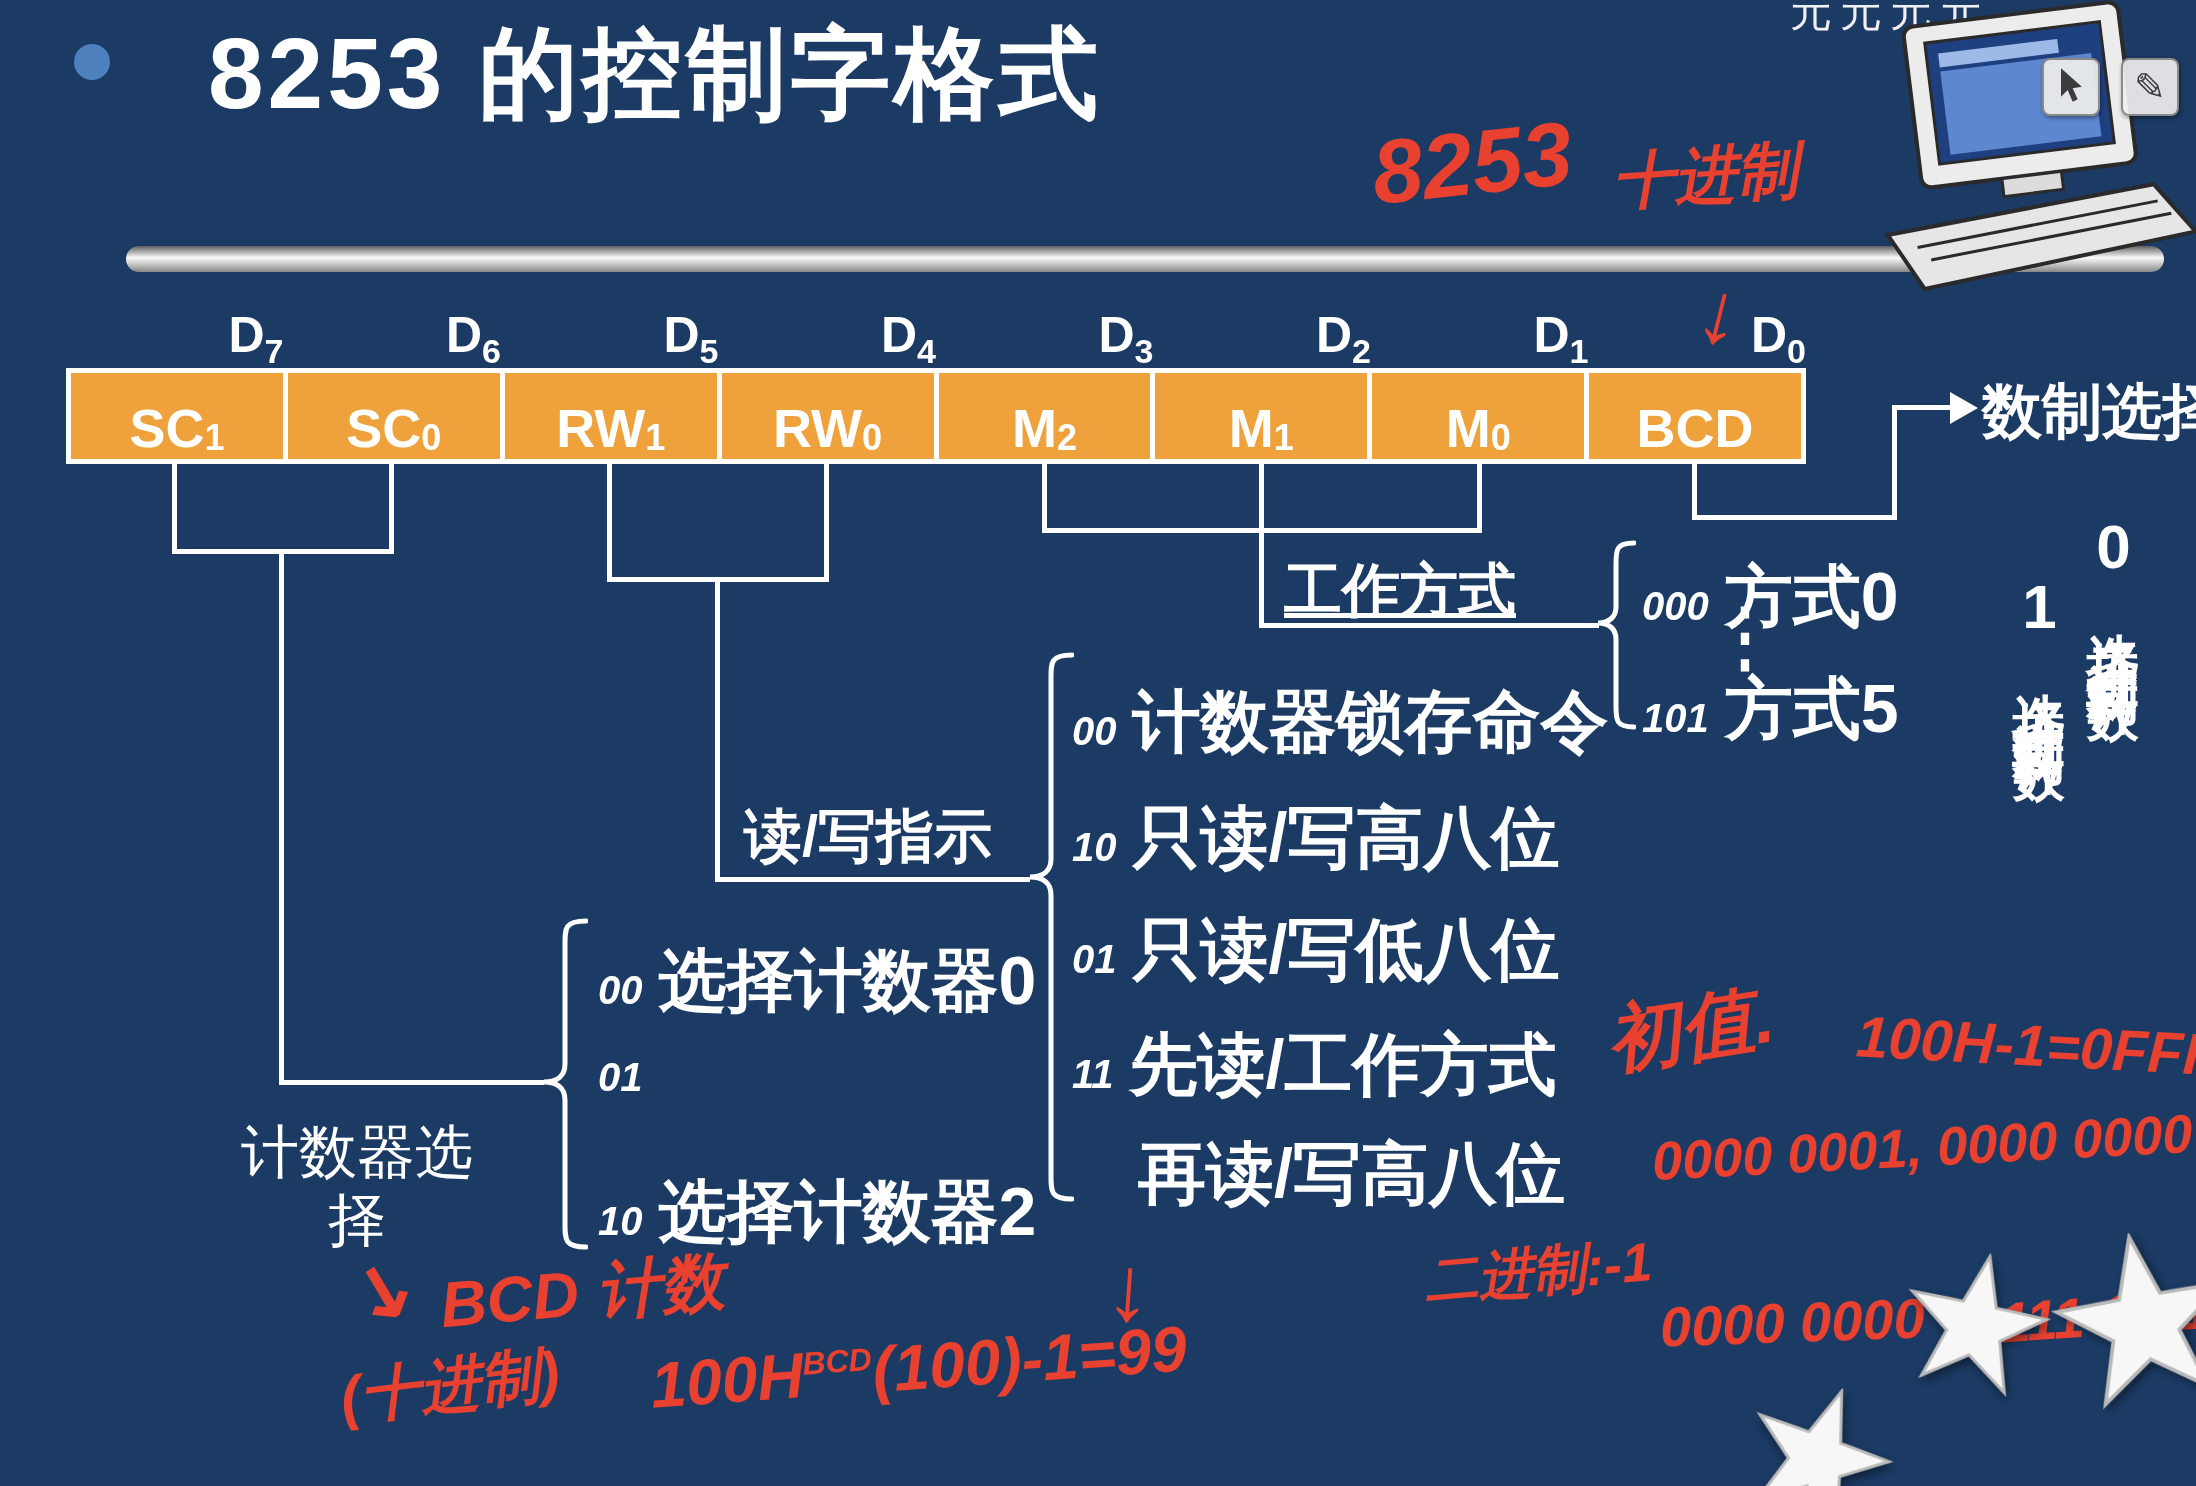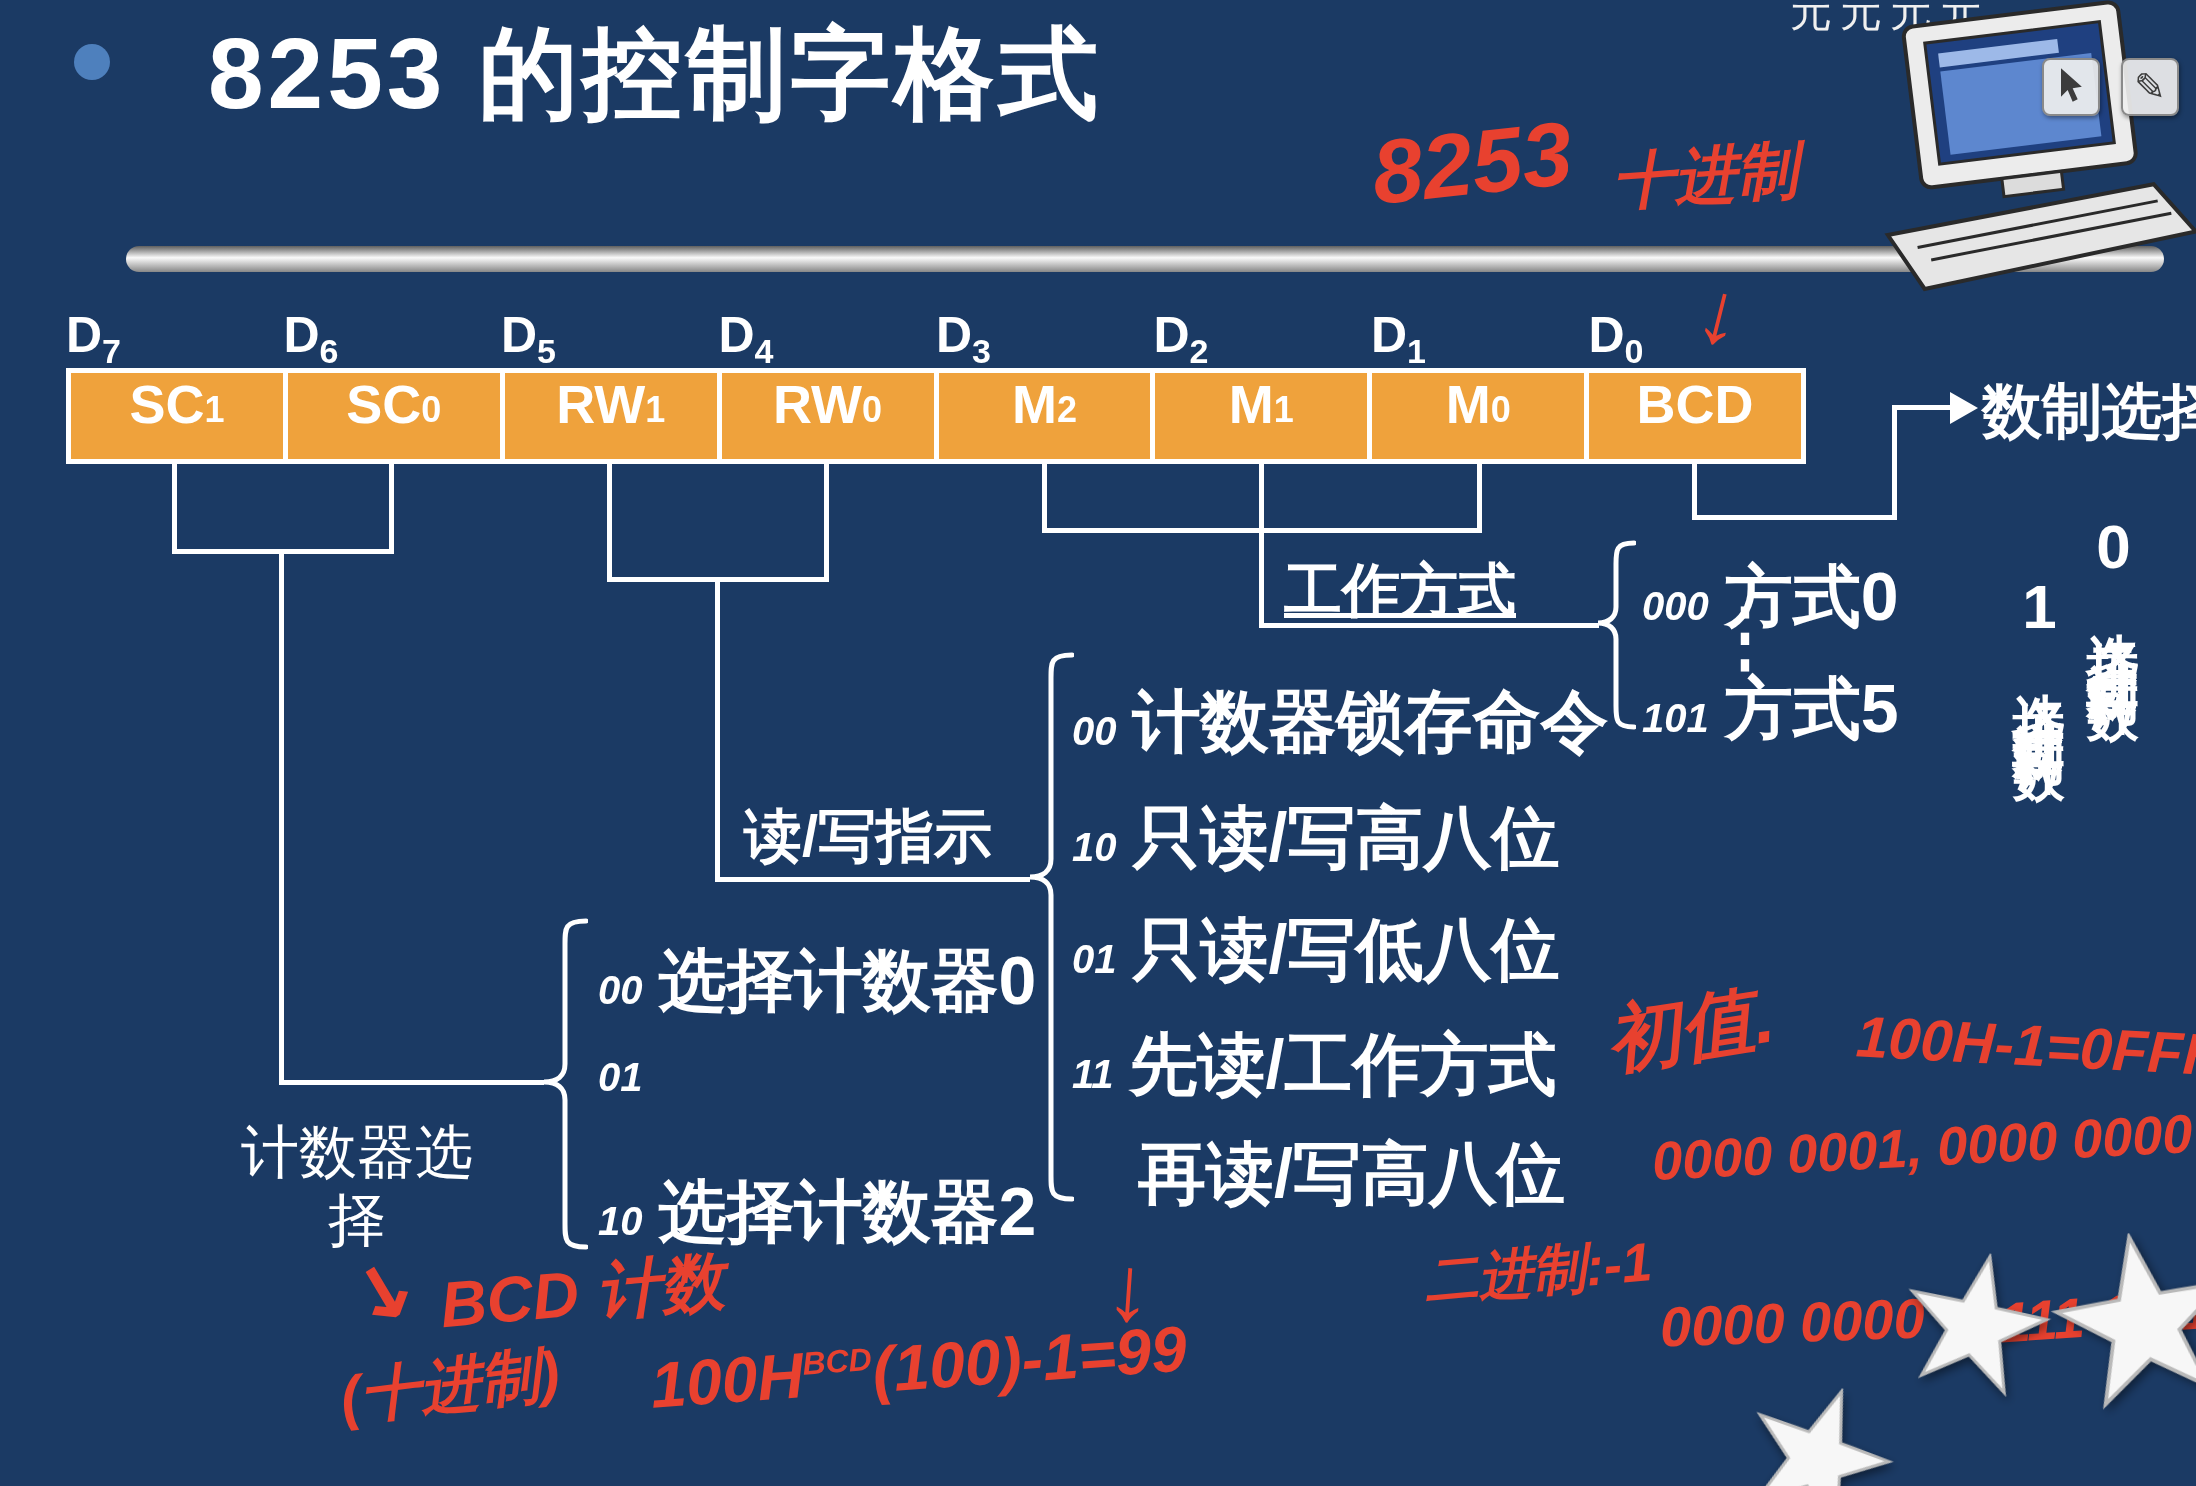--- a/index.html
+++ b/index.html
@@ -9,25 +9,25 @@
     background:#1b3a64; color:#fff;
     font-family:"Liberation Sans", sans-serif;
   }
   .bullet { position:absolute; left:74px; top:44px; width:36px; height:36px; border-radius:50%; background:#4e80bd; }
   .title { position:absolute; left:208px; top:8px; font-size:100px; font-weight:bold; letter-spacing:4px; white-space:nowrap; }
   .watermark { position:absolute; left:1790px; top:-16px; font-size:42px; color:#f0f0f0; letter-spacing:8px; }
   .divider { position:absolute; left:126px; top:246px; width:2038px; height:26px; border-radius:13px;
     background:linear-gradient(180deg,#5f5f5f 0%,#fafafa 45%,#878787 100%); }
 
   .bitrow { position:absolute; left:66px; top:306px; width:1740px; display:flex; }
-  .bit { flex:1; text-align:left; font-size:50px; font-weight:bold; }
+  .bit { flex:1; text-align:right; font-size:50px; font-weight:bold; }
   .bit sub { font-size:34px; }
 
   .regrow { position:absolute; left:66px; top:368px; width:1740px; height:96px; display:flex; border:5px solid #fff; }
-  .cell { flex:1; background:#efa23c; border-right:5px solid #fff; display:flex; align-items:flex-start; justify-content:center;
+  .cell { flex:1; background:#efa23c; border-right:5px solid #fff; display:flex; align-items:flex-end; justify-content:center;
     font-size:54px; font-weight:bold; }
   .cell:last-child { border-right:none; }
   .cell sub { font-size:36px; margin-top:16px; }
 
   .vline { position:absolute; width:5px; background:#fff; }
   .hline { position:absolute; height:5px; background:#fff; }
   .arrowhead { position:absolute; width:0; height:0; border-left:28px solid #fff; border-top:16px solid transparent; border-bottom:16px solid transparent; }
 
   .label { position:absolute; font-size:58px; font-weight:bold; white-space:nowrap; }
   .optrow { position:absolute; white-space:nowrap; display:flex; align-items:baseline; gap:16px; }

